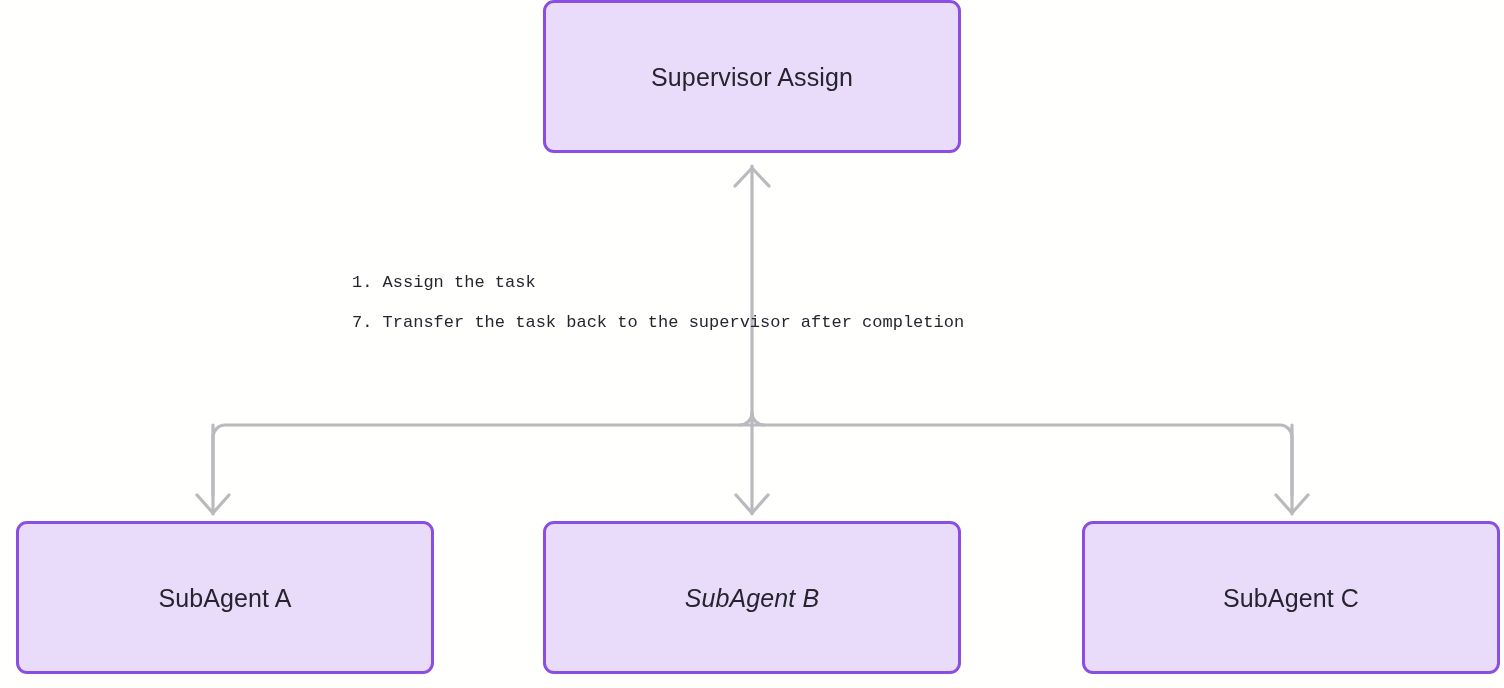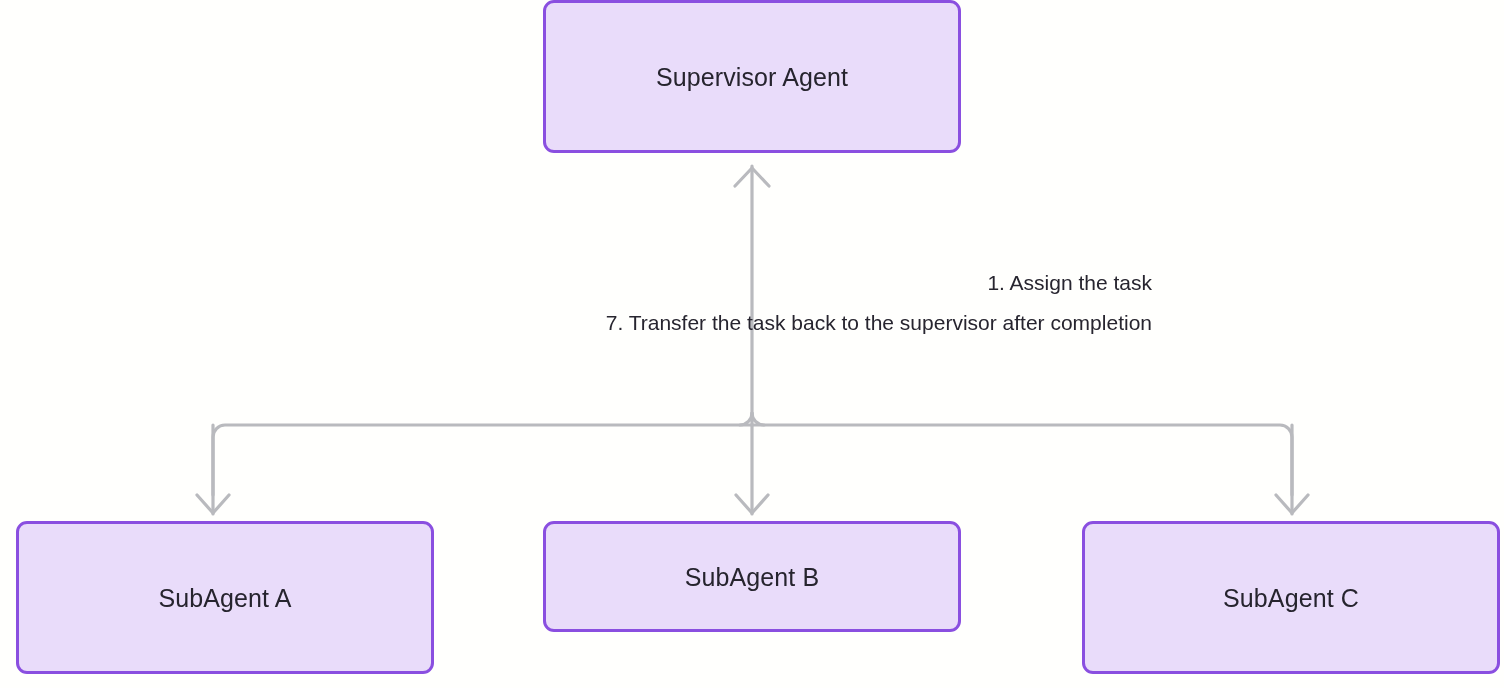--- a/index.html
+++ b/index.html
@@ -40,44 +40,46 @@
   .node-label {
     font-size: 25px;
     color: #26242e;
     letter-spacing: 0.1px;
     line-height: 1.2;
     white-space: nowrap;
   }
   .edge-label {
     position: absolute;
     z-index: 4;
-    text-align: right;
+    text-align: left;
     color: #27252f;
-    font-size: 21px;
+    font-size: 17px;
     line-height: 40px;
     white-space: nowrap;
     background: transparent;
+    font-family: Liberation Mono, monospace;
   }
   #node-supervisor {
     left: 543px;
     top: 0px;
     width: 418px;
     height: 153px;
   }
   #node-sub-a {
     left: 16px;
     top: 521px;
     width: 418px;
     height: 153px;
   }
   #node-sub-b {
     left: 543px;
     top: 521px;
     width: 418px;
-    height: 111px;
+    height: 153px;
+    font-style: italic;
   }
   #node-sub-c {
     left: 1082px;
     top: 521px;
     width: 418px;
     height: 153px;
     text-align: right;
   }
   #edge-label-block {
     left: 352px;
@@ -108,21 +110,21 @@
 
       <path d="M 752 425 L 752 514"></path>
       <path d="M 736 495 L 752 513 L 768 495"></path>
 
       <path d="M 1292 425 L 1292 514"></path>
       <path d="M 1276 495 L 1292 513 L 1308 495"></path>
     </g>
   </svg>
 
   <div class="node" id="node-supervisor">
-    <span class="node-label">Supervisor Agent</span>
+    <span class="node-label">Supervisor Assign</span>
   </div>
 
   <div class="edge-label" id="edge-label-block">
     <div>1. Assign the task</div>
     <div>7. Transfer the task back to the supervisor after completion</div>
   </div>
 
   <div class="node" id="node-sub-a">
     <span class="node-label">SubAgent A</span>
   </div>

